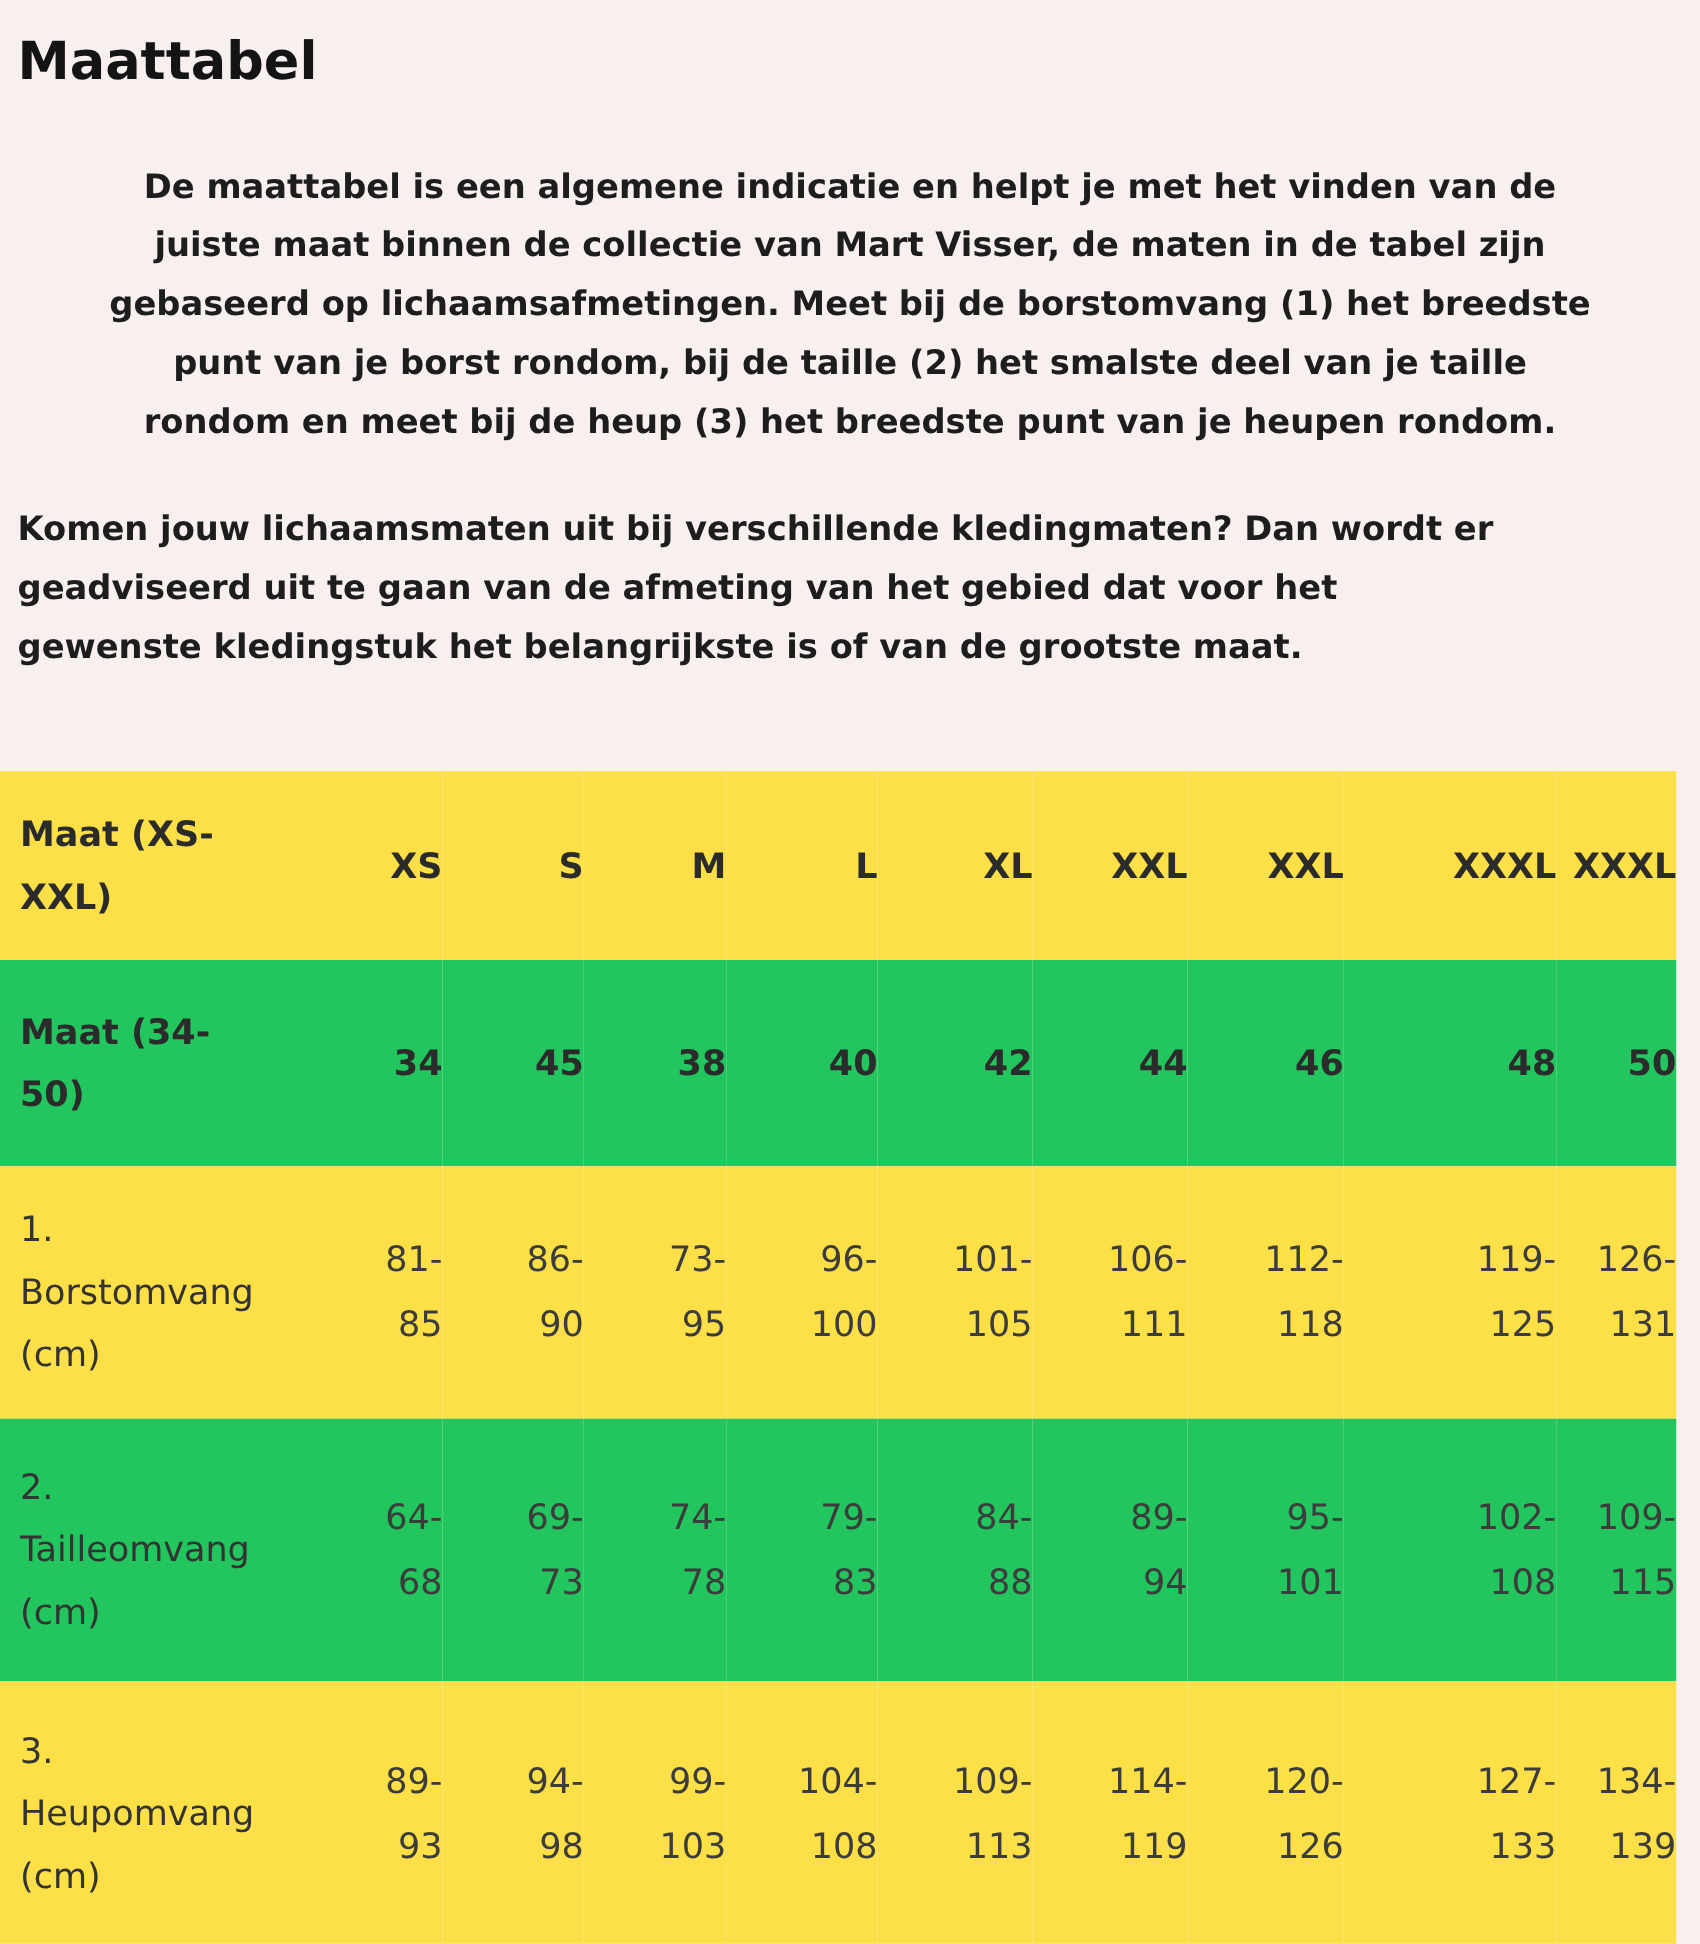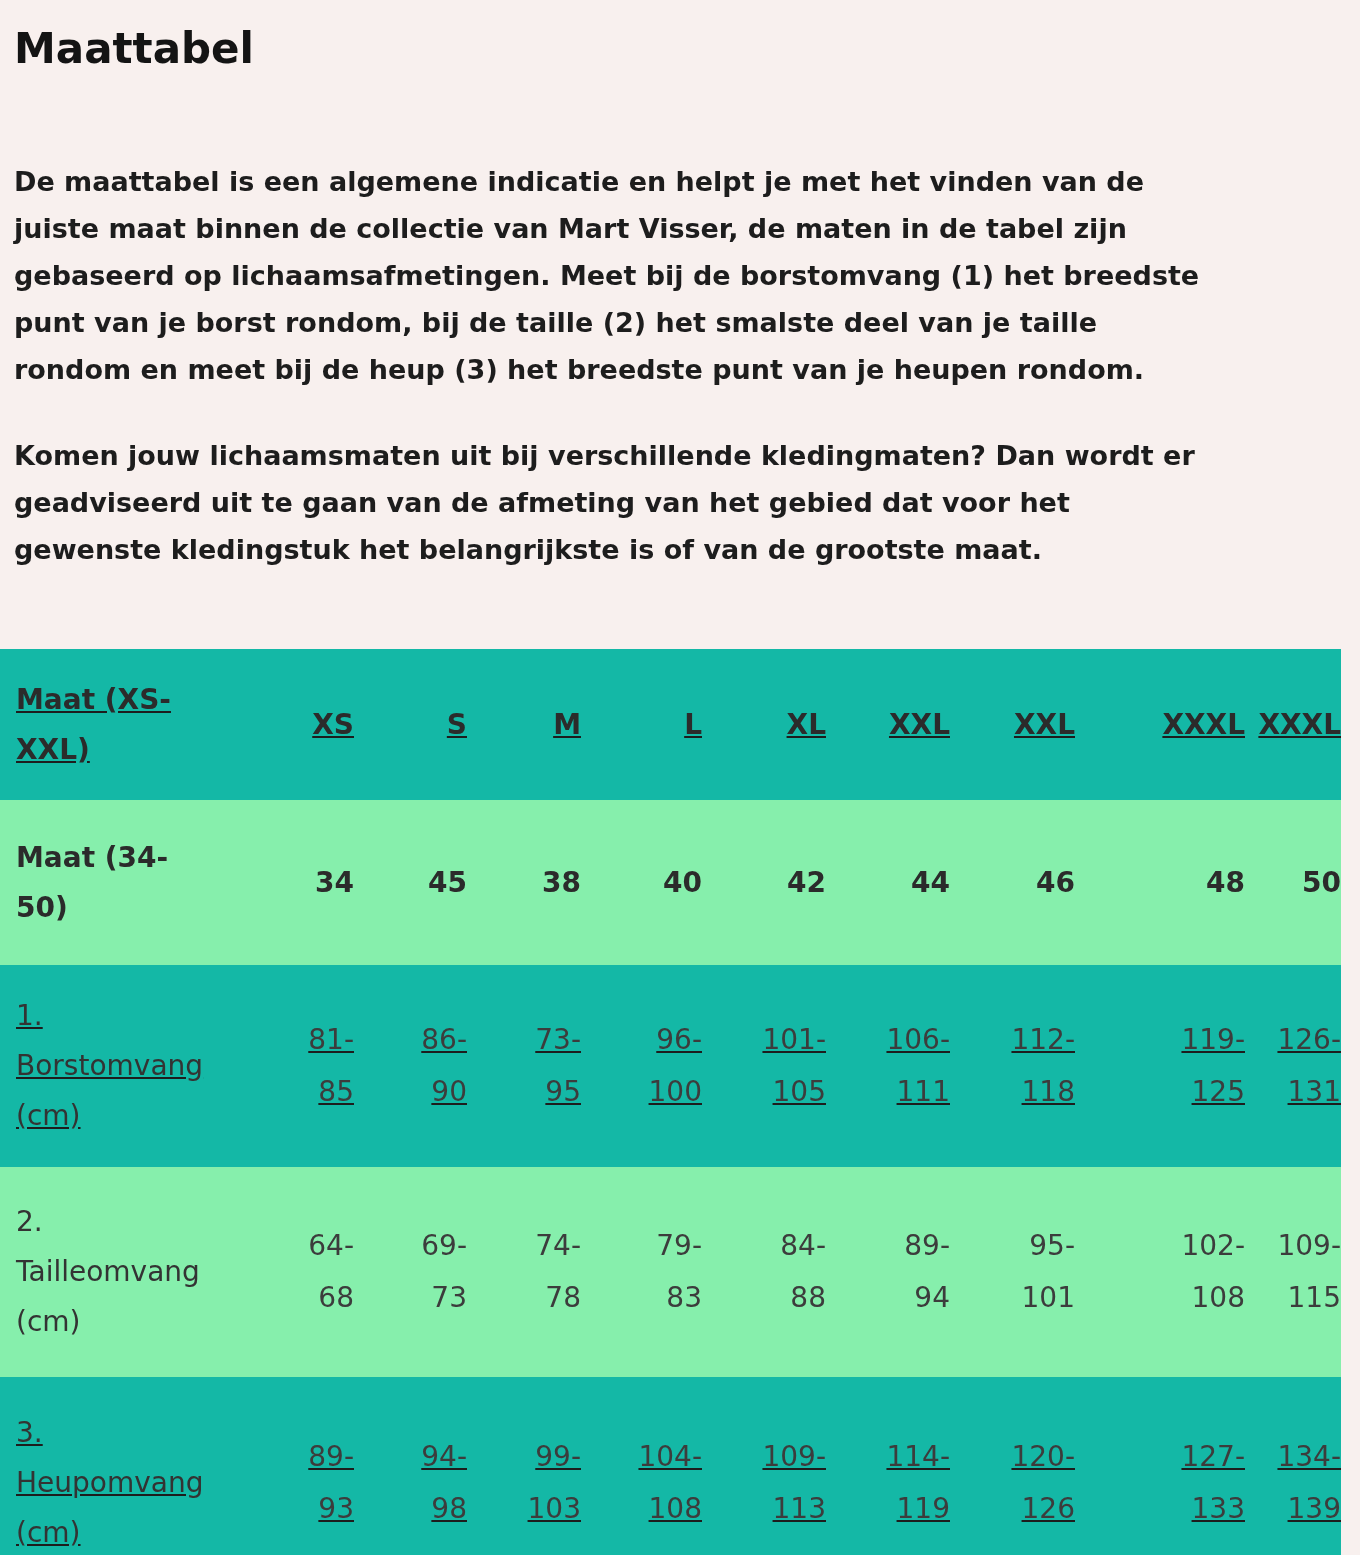--- a/index.html
+++ b/index.html
@@ -29,37 +29,37 @@
   }
   p.intro {
     margin: 0 14px;
     white-space: pre-line;
     font-size: 27px;
     line-height: 47px;
     font-weight: 700;
     color: #1d1d1d;
   }
   p.intro.first {
-    margin-top: 84px;
+    margin-top: 52px;
+    text-align: center;
   }
   p.intro.second {
     margin-top: 39px;
   }
   table.size-table {
     margin-top: 76px;
     border-collapse: collapse;
     table-layout: fixed;
     width: 1341px;
   }
   table.size-table tr.light {
-    background: #14b8a6;
-    text-decoration: underline;
+    background: #fde047;
   }
   table.size-table tr.pink {
-    background: #86efac;
+    background: #22c55e;
   }
   table.size-table tr.r1 { height: 151px; }
   table.size-table tr.r2 { height: 165px; }
   table.size-table tr.r3 { height: 202px; }
   table.size-table tr.r4 { height: 210px; }
   table.size-table tr.r5 { height: 211px; }
   table.size-table th, table.size-table td {
     white-space: pre-line;
     vertical-align: middle;
     padding: 0;

